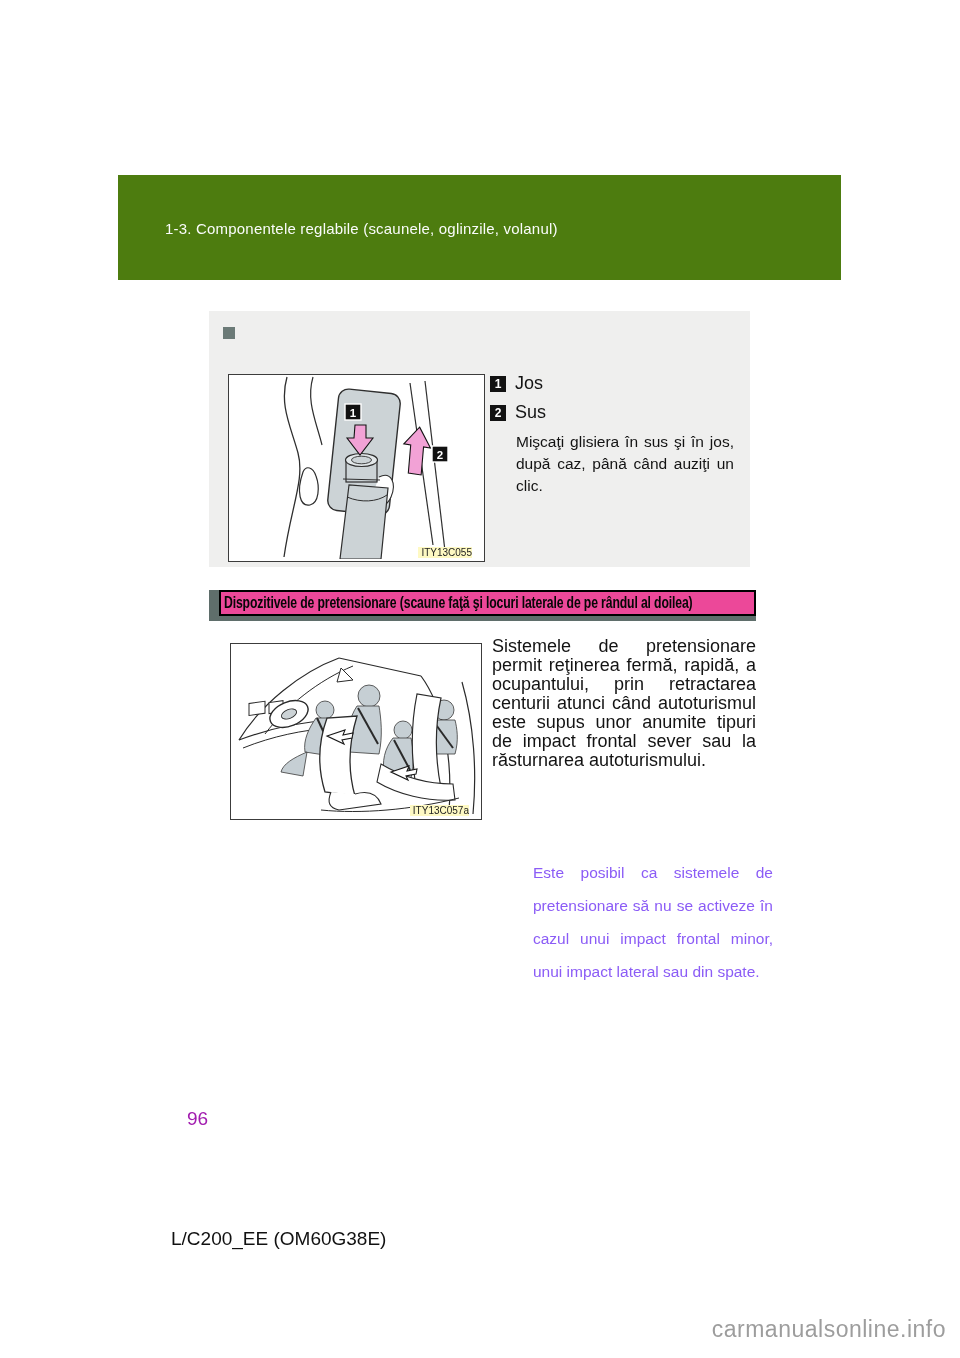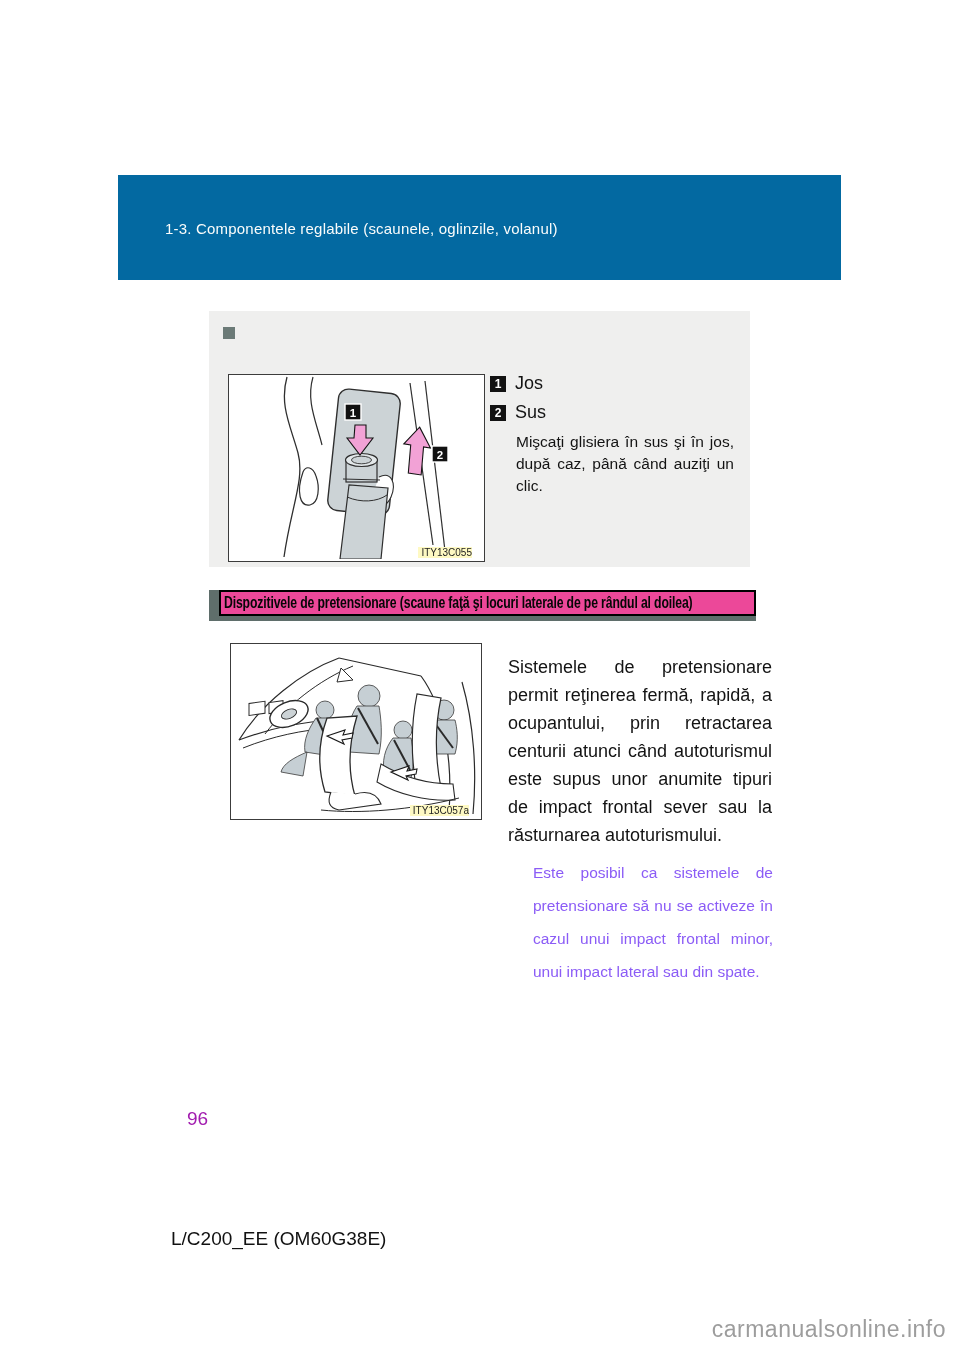--- a/index.html
+++ b/index.html
@@ -1,20 +1,20 @@
 <!DOCTYPE html>
 <html><head>
 <meta charset="utf-8">
 <style>
   html,body{margin:0;padding:0;background:#ffffff;}
   .page{position:relative;width:960px;height:1358px;background:#ffffff;overflow:hidden;
         font-family:"Liberation Sans",sans-serif;color:#111;}
 
   
-  .band{position:absolute;left:118px;top:175px;width:723px;height:105px;background:#0369a1;}
+  .band{position:absolute;left:118px;top:175px;width:723px;height:105px;background:#4d7c0f;}
   .band-text{position:absolute;left:47px;top:45px;color:#fafcfb;font-size:15px;letter-spacing:.2px;}
 
   
   .panel{position:absolute;left:209px;top:311px;width:541px;height:256px;background:#efefee;}
   .panel-heading{position:absolute;left:35px;top:11px;width:490px;font-size:18px;font-weight:bold;
                  line-height:26px;text-align:justify;color:#151515;}
   .bullet{position:absolute;left:14px;top:16px;width:12px;height:12px;background:#6B7A77;}
 
   .fig{position:absolute;background:#fff;border:1px solid #3c3c3c;}
   .fig1{left:19px;top:63px;width:255px;height:186px;}
@@ -27,22 +27,22 @@
          background:#121212;color:#fff;font-size:12px;font-weight:bold;margin-right:9px;flex:0 0 16px;}
   .legend-note{margin:6px 0 0 26px;width:218px;font-size:15.5px;line-height:22px;text-align:justify;color:#131313;}
 
   
   .section-bar{position:absolute;left:209px;top:590px;width:547px;background:#5F6E6B;padding-bottom:5px;box-sizing:border-box;}
   .bar-box{margin-left:10px;background:#ec4899;border:2px solid #000;height:22px;line-height:22px;
            padding:0 3px;overflow:hidden;white-space:nowrap;}
   .bar-box span{display:inline-block;font-size:17px;font-weight:bold;transform:scaleX(0.72);
                 transform-origin:0 50%;letter-spacing:-0.2px;color:#060606;}
 
-  .body-para{position:absolute;left:492px;top:637px;width:264px;margin:16px;font-size:18px;
-             line-height:28px;text-align:justify;color:#131313;}
+  .body-para{position:absolute;left:492px;top:637px;width:264px;margin:0;font-size:18px;
+             line-height:19px;text-align:justify;color:#131313;}
   .note-para{position:absolute;left:517px;top:840px;width:240px;margin:16px;font-size:15.5px;
              line-height:33px;text-align:justify;color:#8b5cf6;}
 
   .page-num{position:absolute;left:187px;top:1108px;font-size:19px;color:#a21caf;}
   .footer-code{position:absolute;left:139px;top:1228px;font-size:19px;color:#111;margin-left:32px;}
   .watermark{position:absolute;right:14px;top:1316px;font-size:23px;color:#9d9d9d;letter-spacing:.5px;}
 
   svg{display:block;}
 </style>
 </head>

